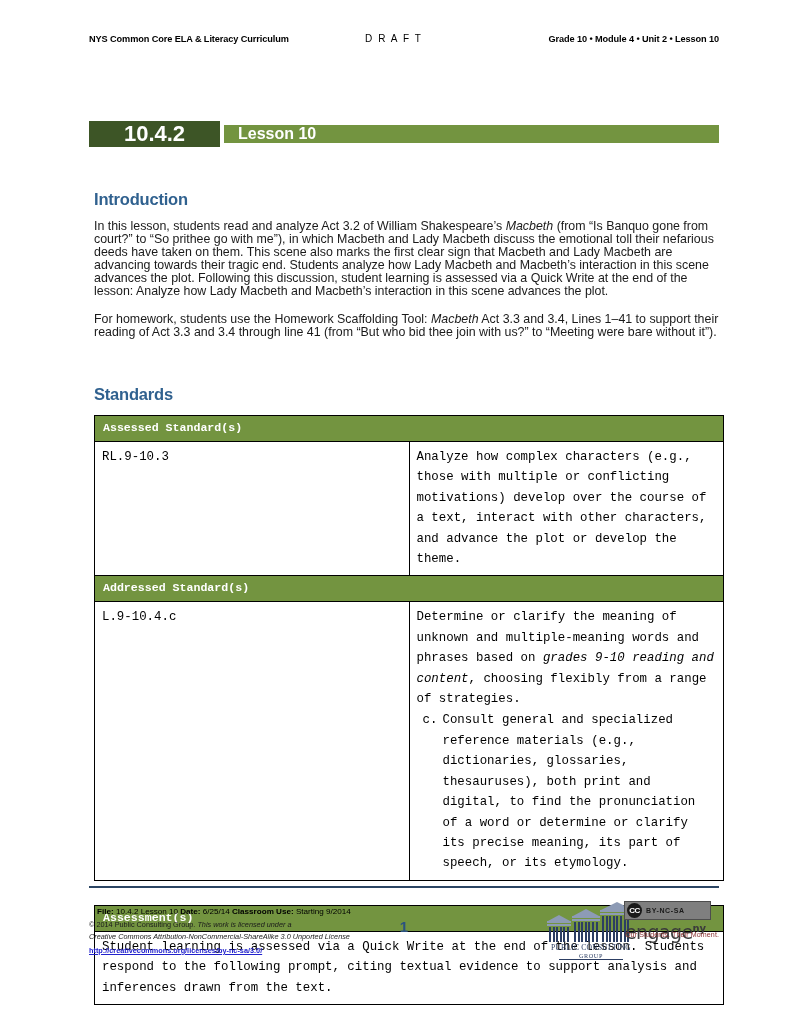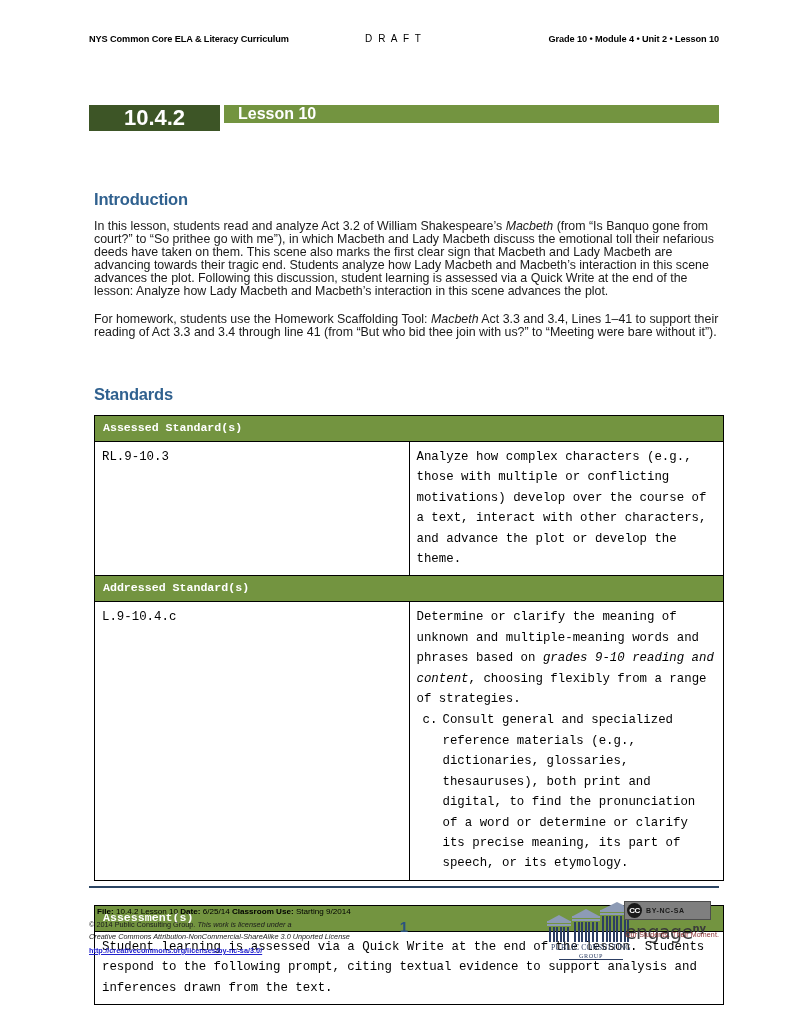--- a/index.html
+++ b/index.html
@@ -53,21 +53,21 @@
   }
 
   
   .banner {
     position: absolute;
     top: 105px;
     left: 89px;
     width: 630px;
     height: 58px;
     display: flex;
-    align-items: flex-start;
+    align-items: center;
   }
   .banner-code {
     width: 131px;
     background: #3d5526;
     color: #ffffff;
     font-size: 22px;
     font-weight: bold;
     display: flex;
     align-items: center;
     justify-content: center;

